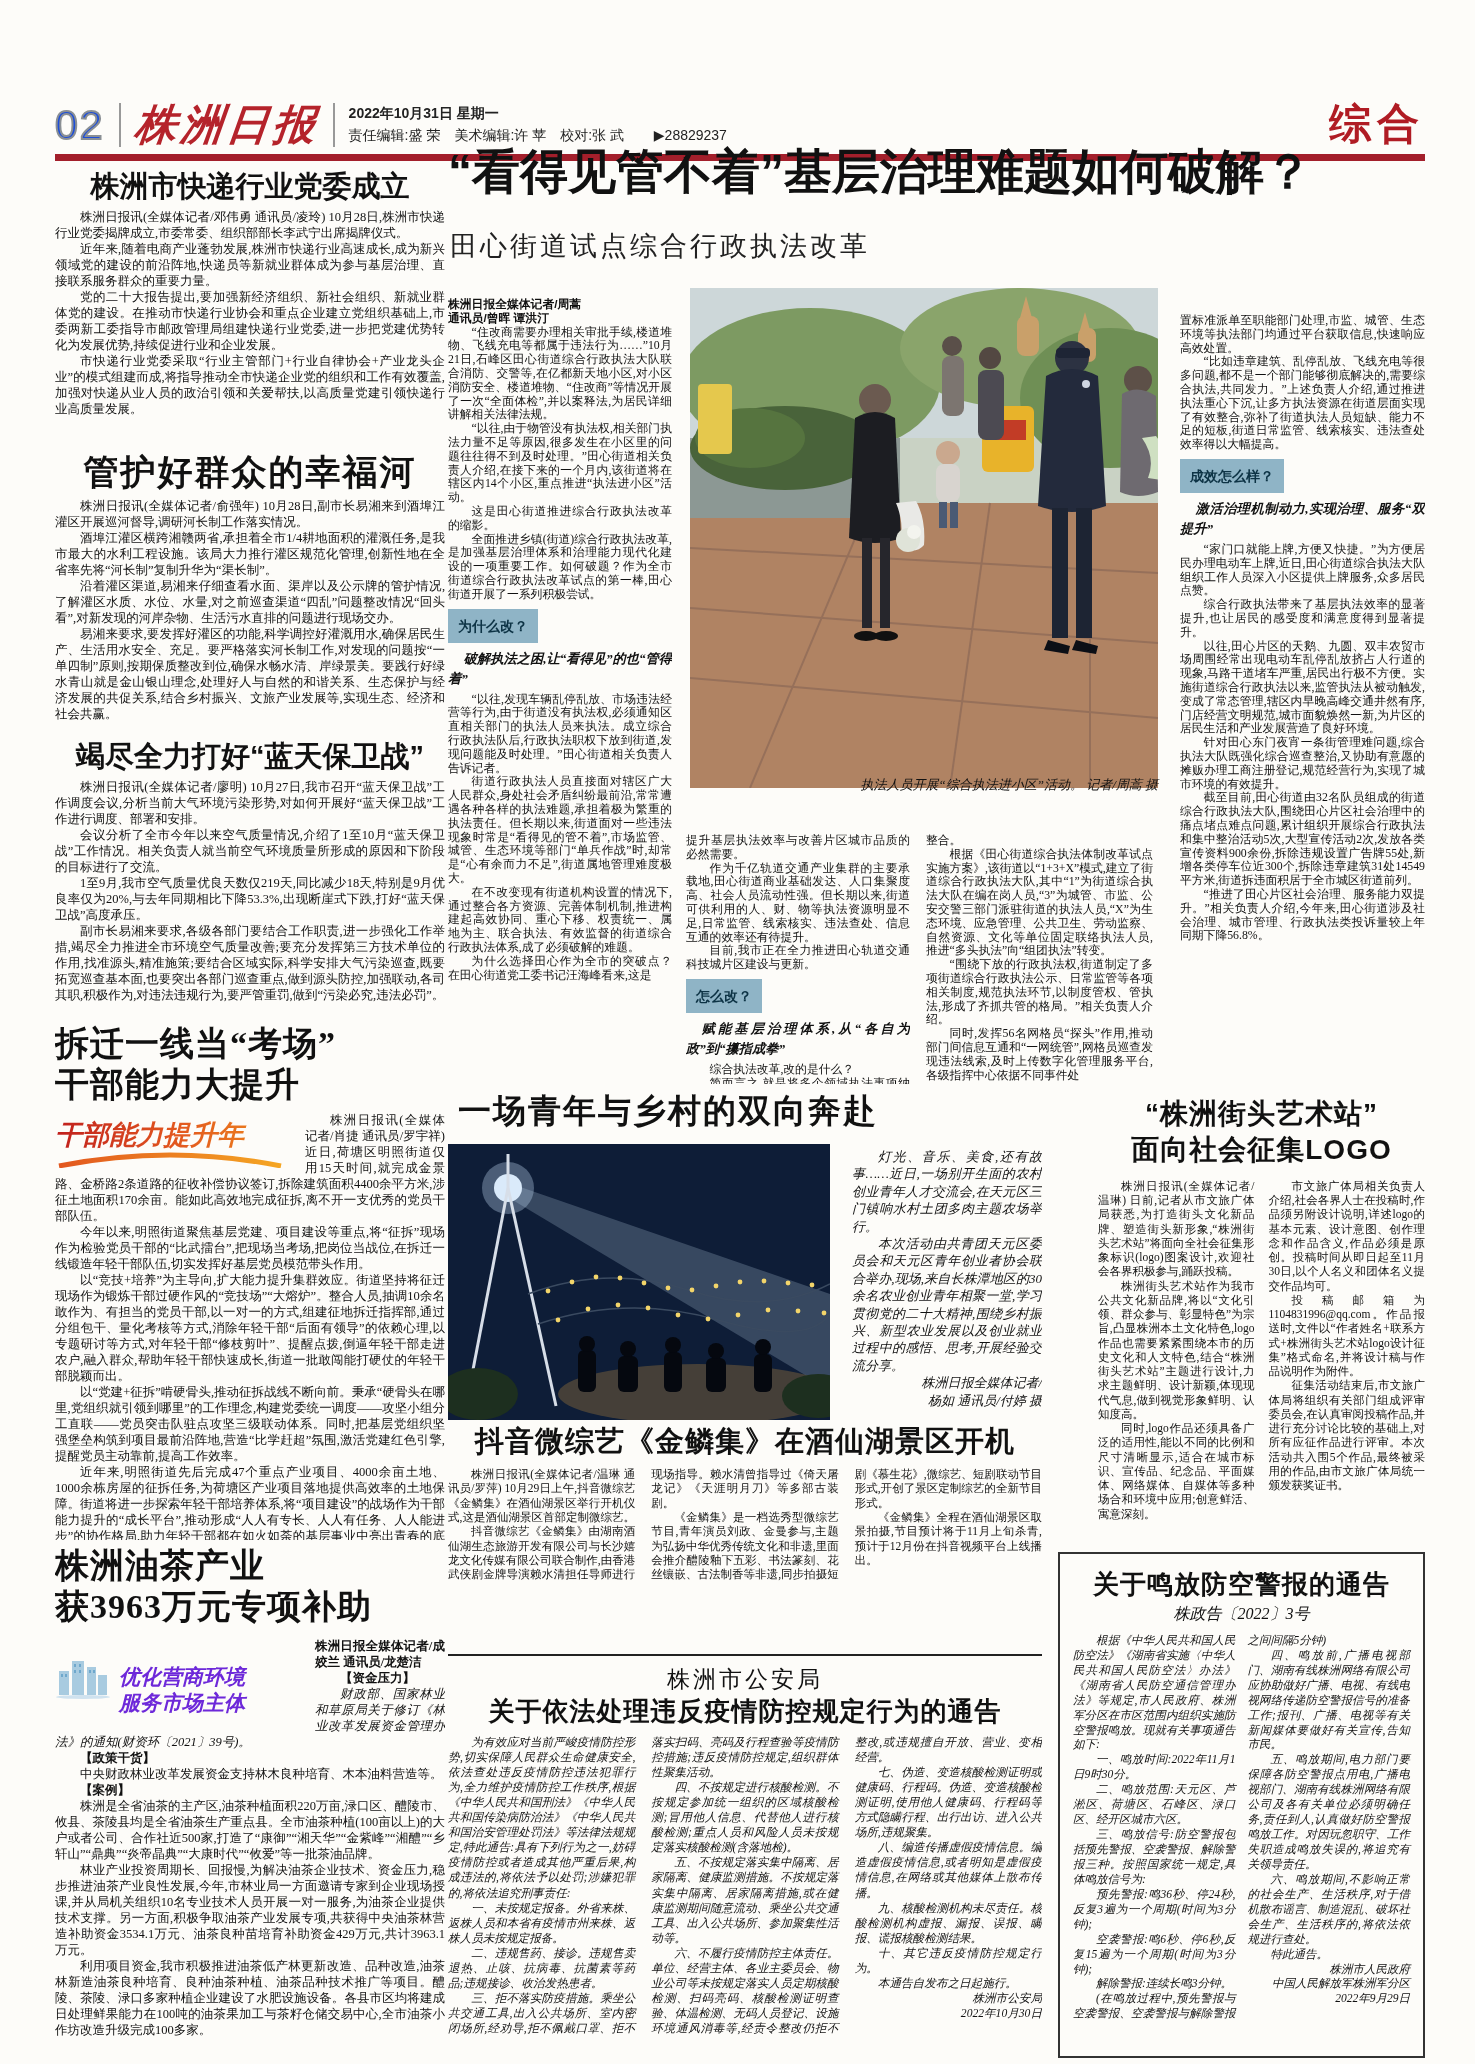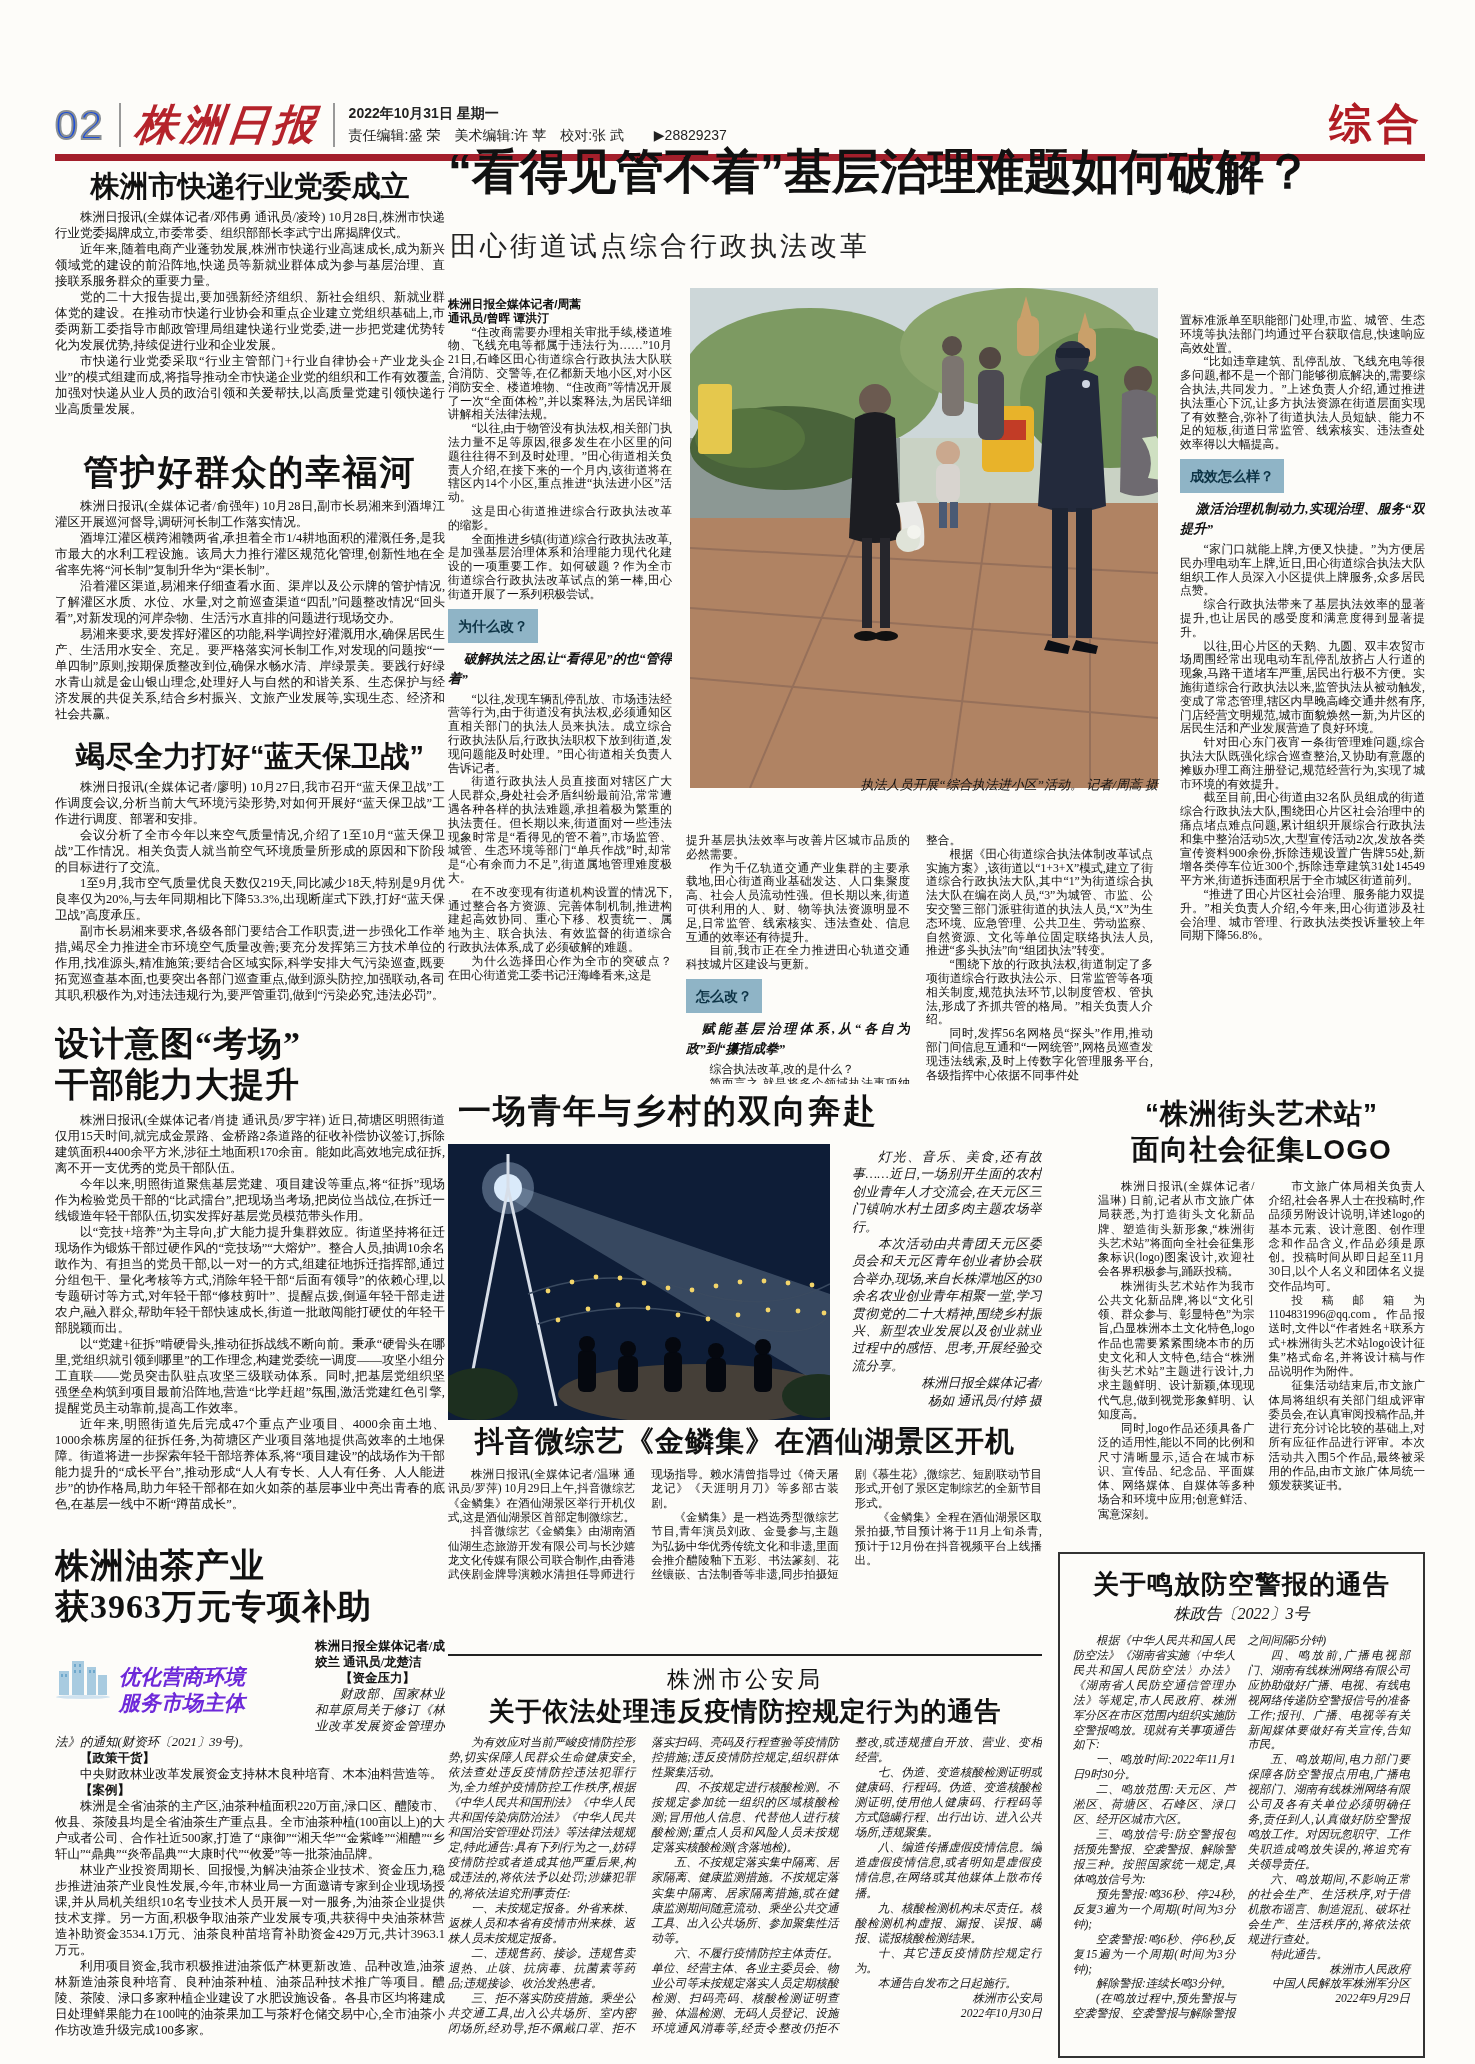--- a/index.html
+++ b/index.html
@@ -137,23 +137,35 @@
     <div class="t ttl-sans">竭尽全力打好“蓝天保卫战”</div>
     <div class="body-l">
         <div class="blk blk-p">株洲日报讯(全媒体记者/廖明) 10月27日,我市召开“蓝天保卫战”工作调度会议,分析当前大气环境污染形势,对如何开展好“蓝天保卫战”工作进行调度、部署和安排。</div>
         <div class="blk blk-p">会议分析了全市今年以来空气质量情况,介绍了1至10月“蓝天保卫战”工作情况。相关负责人就当前空气环境质量所形成的原因和下阶段的目标进行了交流。</div>
         <div class="blk blk-p">1至9月,我市空气质量优良天数仅219天,同比减少18天,特别是9月优良率仅为20%,与去年同期相比下降53.3%,出现断崖式下跌,打好“蓝天保卫战”高度承压。</div>
         <div class="blk blk-p">副市长易湘来要求,各级各部门要结合工作职责,进一步强化工作举措,竭尽全力推进全市环境空气质量改善;要充分发挥第三方技术单位的作用,找准源头,精准施策;要结合区域实际,科学安排大气污染巡查,既要拓宽巡查基本面,也要突出各部门巡查重点,做到源头防控,加强联动,各司其职,积极作为,对违法违规行为,要严管重罚,做到“污染必究,违法必罚”。</div>
       </div>
   </div>
 
   <div class="abs a4">
-    <div class="t ttl-serif">设计意图“考场”</div>
+    <div class="t ttl-serif">拆迁一线当“考场”</div>
     <div class="t ttl-serif">干部能力大提升</div>
     <div class="body-l">
+      <div class="badge-red">
+        <div class="bt">干部能力提升年</div>
+        <svg width="230" height="16" viewBox="0 0 230 16">
+          <defs>
+              <linearGradient id="og" x1="0" x2="1">
+                <stop offset="0" stop-color="#e2571f"></stop>
+                <stop offset="1" stop-color="#f5a623"></stop>
+              </linearGradient>
+            </defs>
+          <path d="M4,14 Q115,-8 226,14" stroke="url(#og)" stroke-width="5" fill="none"></path>
+        </svg>
+      </div>
       <div>
           <div class="blk blk-p">株洲日报讯(全媒体记者/肖捷 通讯员/罗宇祥) 近日,荷塘区明照街道仅用15天时间,就完成金景路、金桥路2条道路的征收补偿协议签订,拆除建筑面积4400余平方米,涉征土地面积170余亩。能如此高效地完成征拆,离不开一支优秀的党员干部队伍。</div>
           <div class="blk blk-p">今年以来,明照街道聚焦基层党建、项目建设等重点,将“征拆”现场作为检验党员干部的“比武擂台”,把现场当考场,把岗位当战位,在拆迁一线锻造年轻干部队伍,切实发挥好基层党员模范带头作用。</div>
           <div class="blk blk-p">以“竞技+培养”为主导向,扩大能力提升集群效应。街道坚持将征迁现场作为锻炼干部过硬作风的“竞技场”“大熔炉”。整合人员,抽调10余名敢作为、有担当的党员干部,以一对一的方式,组建征地拆迁指挥部,通过分组包干、量化考核等方式,消除年轻干部“后面有领导”的依赖心理,以专题研讨等方式,对年轻干部“修枝剪叶”、提醒点拨,倒逼年轻干部走进农户,融入群众,帮助年轻干部快速成长,街道一批敢闯能打硬仗的年轻干部脱颖而出。</div>
           <div class="blk blk-p">以“党建+征拆”啃硬骨头,推动征拆战线不断向前。秉承“硬骨头在哪里,党组织就引领到哪里”的工作理念,构建党委统一调度——攻坚小组分工直联——党员突击队驻点攻坚三级联动体系。同时,把基层党组织坚强堡垒构筑到项目最前沿阵地,营造“比学赶超”氛围,激活党建红色引擎,提醒党员主动靠前,提高工作效率。</div>
           <div class="blk blk-p">近年来,明照街道先后完成47个重点产业项目、4000余亩土地、1000余栋房屋的征拆任务,为荷塘区产业项目落地提供高效率的土地保障。街道将进一步探索年轻干部培养体系,将“项目建设”的战场作为干部能力提升的“成长平台”,推动形成“人人有专长、人人有任务、人人能进步”的协作格局,助力年轻干部都在如火如荼的基层事业中亮出青春的底色,在基层一线中不断“蹲苗成长”。</div>
         </div>
     </div>
   </div>
 

